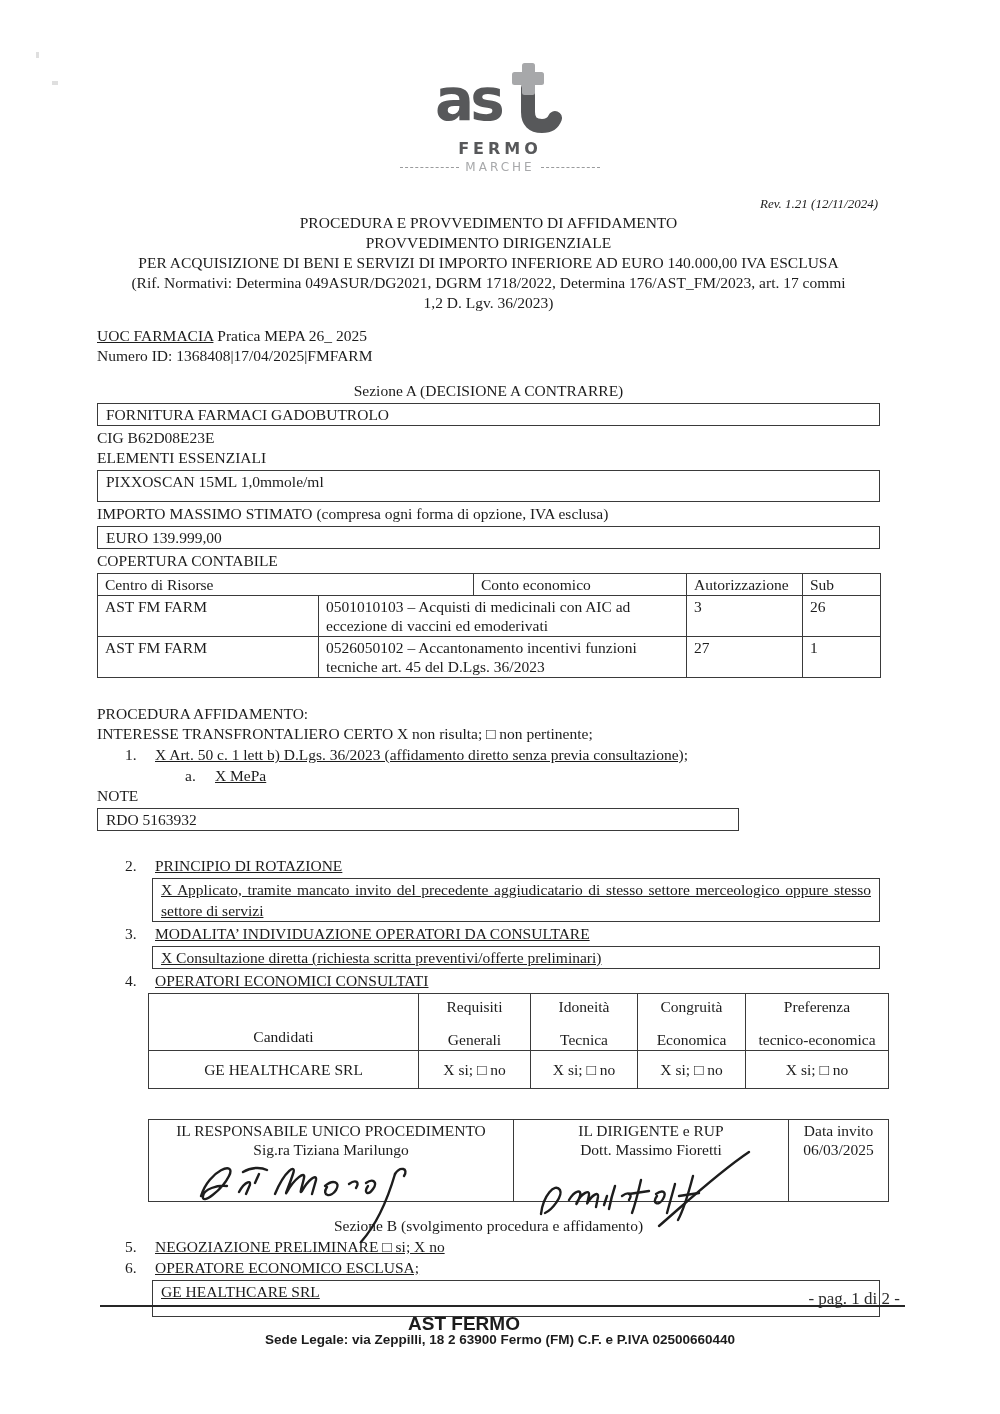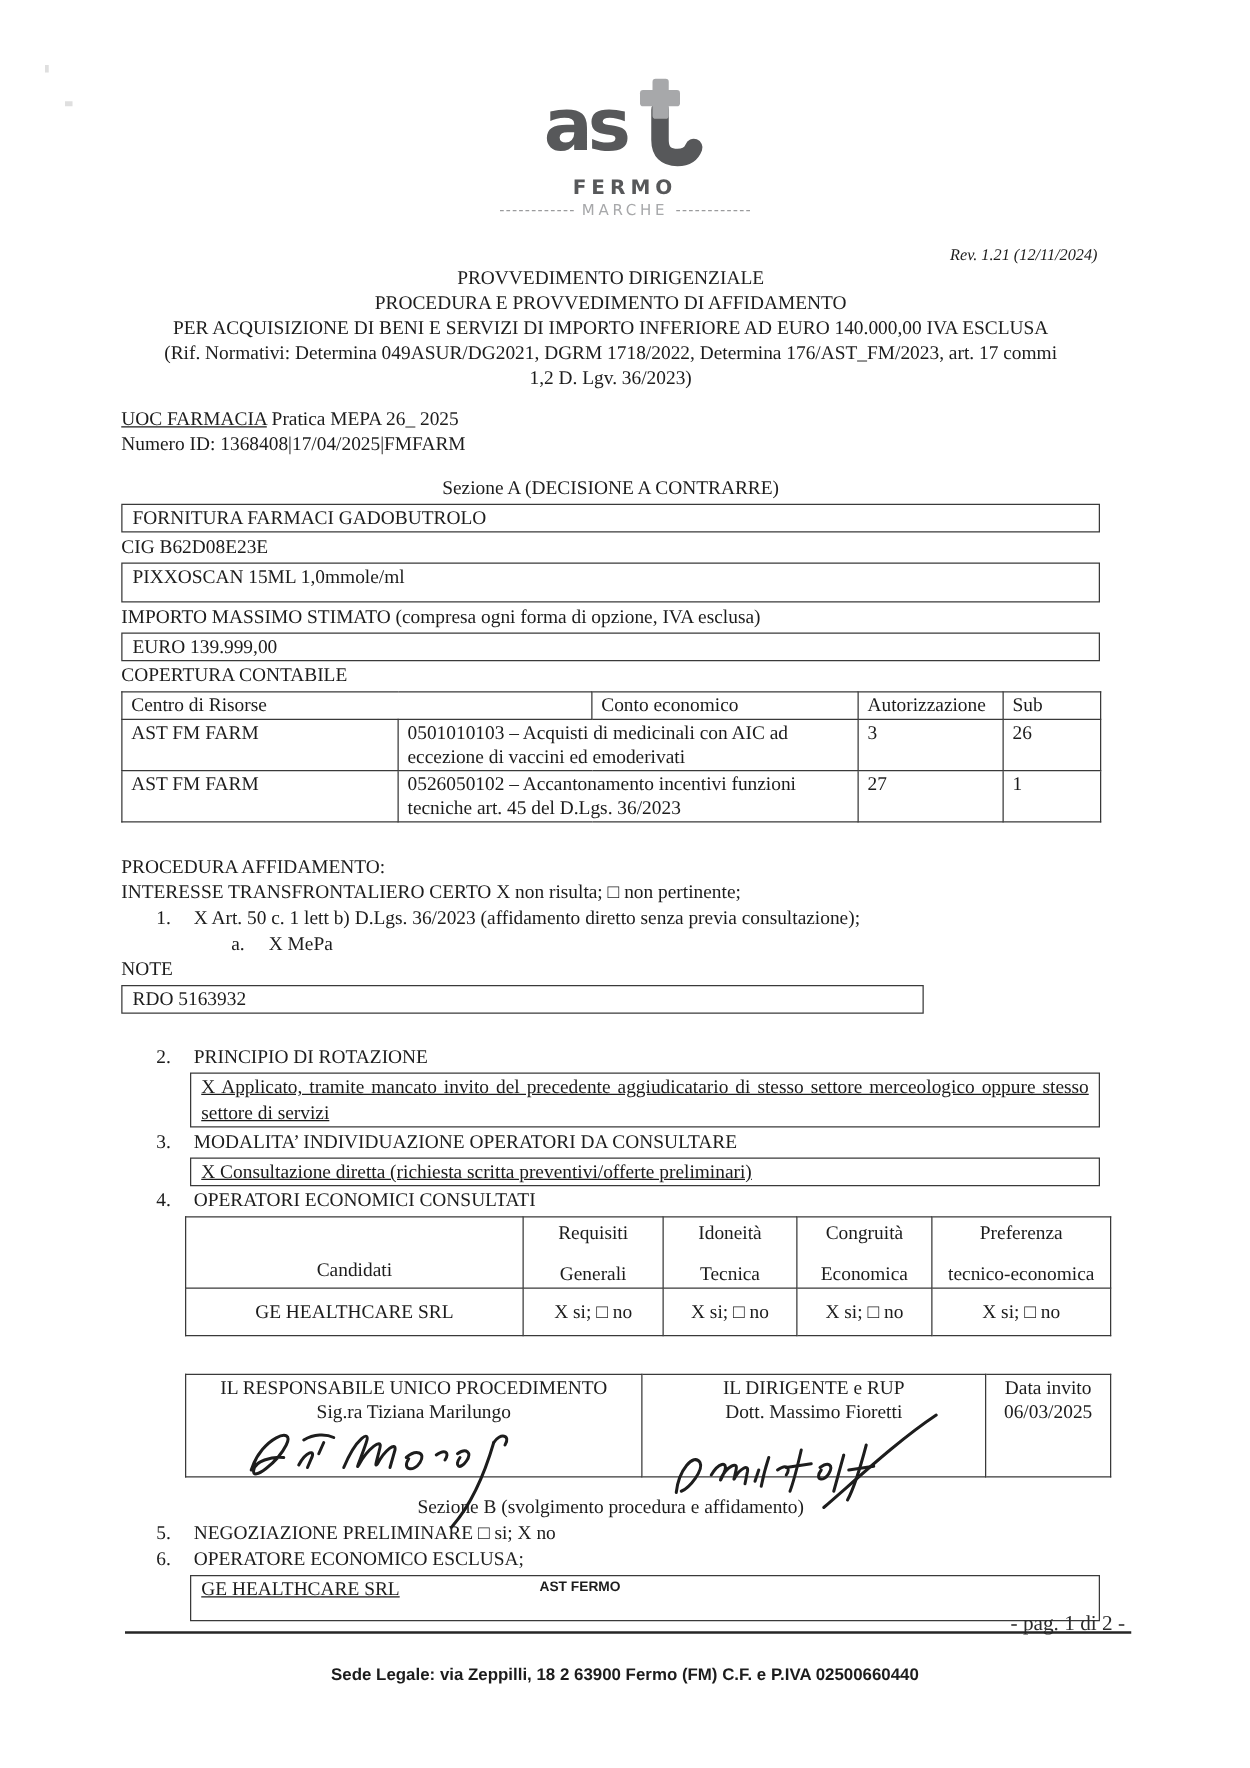--- a/index.html
+++ b/index.html
@@ -43,43 +43,43 @@
 
   table { border-collapse:collapse; table-layout:fixed; }
   td { border:1px solid #3a3a3a; padding:1px 7px; line-height:19px; vertical-align:top;
        overflow:visible; word-wrap:break-word; }
   .tbl-copertura { width:783px; margin-top:2px; }
   .tbl-copertura td.num { vertical-align:top; }
 
   .num-item { display:flex; line-height:20px; margin-top:1px; }
   .num-item .num { flex:0 0 30px; margin-left:28px; }
   .num-item.sub .num { margin-left:88px; }
-  .num-item .txt { flex:1; }
+  .num-item .txt { flex:1;text-decoration:underline; }
 
   .indent-box { margin-left:55px; width:728px;text-decoration:underline; }
   .justify { text-align:justify; } .gap14 { height:14px; } .gap22 { height:22px; }
   .gap26 { height:26px; } .gap30 { height:30px; }
 
   .tbl-operatori { width:740px; margin-left:51px; margin-top:2px; }
   .tbl-operatori td { text-align:center; }
   .tbl-operatori .hcell { height:56px; vertical-align:top; padding-top:3px; }
   .tbl-operatori .hcell .l2 { margin-top:14px; }
   .tbl-operatori .hcand { vertical-align:bottom; padding-bottom:4px; }
   .tbl-operatori .brow td { height:38px; vertical-align:middle; }
 
   .tbl-firma { width:740px; margin-left:51px; }
   .tbl-firma td { text-align:center; height:82px; position:relative; }
   .sig-svg { position:absolute; z-index:3; pointer-events:none; }
   .sig1 { left:18px; top:36px; }
   .sig2 { left:5px; top:30px; }
 
   .footer-pagenum { position:absolute; top:1289px; right:100px; font-size:17px; color:#2b2b2b; }
   .footer-rule { position:absolute; top:1305px; left:100px; width:805px; border-top:2px solid #262626; }
-  .footer-org { position:absolute; top:1264px; left:0; width:928px; text-align:center;
-    font-family:"Liberation Sans","DejaVu Sans",sans-serif; font-weight:700; font-size:11px; }
+  .footer-org { position:absolute; top:1313px; left:0; width:928px; text-align:center;
+    font-family:"Liberation Sans","DejaVu Sans",sans-serif; font-weight:700; font-size:19px; }
   .footer-addr { position:absolute; top:1332px; left:0; width:1000px; text-align:center;
     font-family:"Liberation Sans","DejaVu Sans",sans-serif; font-weight:700; font-size:13.5px; }
 </style>
 </head>
 <body>
 
 <div class="page">
 
   <div class="artifact a1"></div>
   <div class="artifact a2"></div>
@@ -97,35 +97,36 @@
       <span class="txt">MARCHE</span>
       <span class="dash"></span>
     </div>
   </div>
 
   <div class="rev-line">Rev. 1.21 (12/11/2024)</div>
 
   <div class="content">
 
     <div class="title-block">
+      <div class="line">PROCEDURA E PROVVEDIMENTO DI AFFIDAMENTO</div>
       <div class="line">PROVVEDIMENTO DIRIGENZIALE</div>
-      <div class="line">PROCEDURA E PROVVEDIMENTO DI AFFIDAMENTO</div>
       <div class="line">PER ACQUISIZIONE DI BENI E SERVIZI DI IMPORTO INFERIORE AD EURO 140.000,00 IVA ESCLUSA</div>
       <div class="line">(Rif. Normativi: Determina 049ASUR/DG2021, DGRM 1718/2022, Determina 176/AST_FM/2023, art. 17 commi</div>
       <div class="line">1,2 D. Lgv. 36/2023)</div>
     </div>
 
     <div class="uoc-block">
       <div class="line"><span class="uoc-underline">UOC FARMACIA</span><span> Pratica MEPA 26_ 2025</span></div>
       <div class="line">Numero ID: 1368408|17/04/2025|FMFARM</div>
     </div>
 
     <div class="sez-heading center">Sezione A (DECISIONE A CONTRARRE)</div>
     <div class="vbox">FORNITURA FARMACI GADOBUTROLO</div>
     <div class="line">CIG B62D08E23E</div>
+    <div class="line">ELEMENTI ESSENZIALI</div>
     <div class="vbox tall">PIXXOSCAN 15ML 1,0mmole/ml</div>
     <div class="line">IMPORTO MASSIMO STIMATO (compresa ogni forma di opzione, IVA esclusa)</div>
     <div class="vbox">EURO 139.999,00</div>
     <div class="line">COPERTURA CONTABILE</div>
 
     <table class="tbl-copertura">
       <colgroup>
           <col style="width:221px">
           <col style="width:155px">
           <col style="width:213px">

